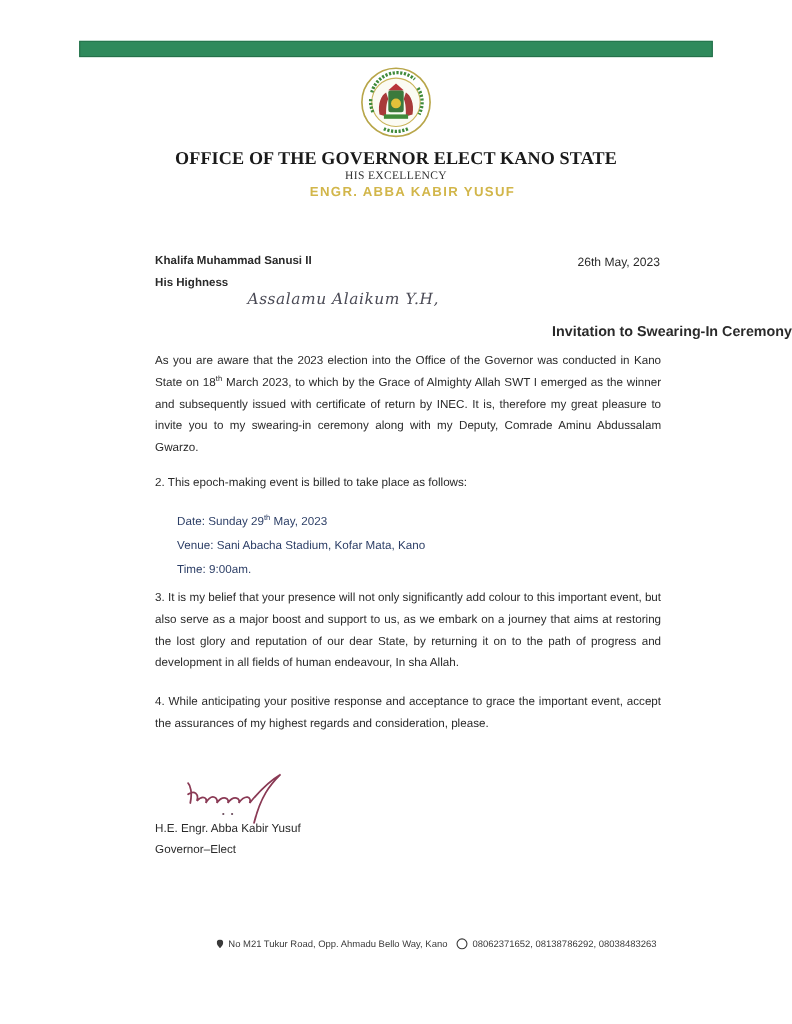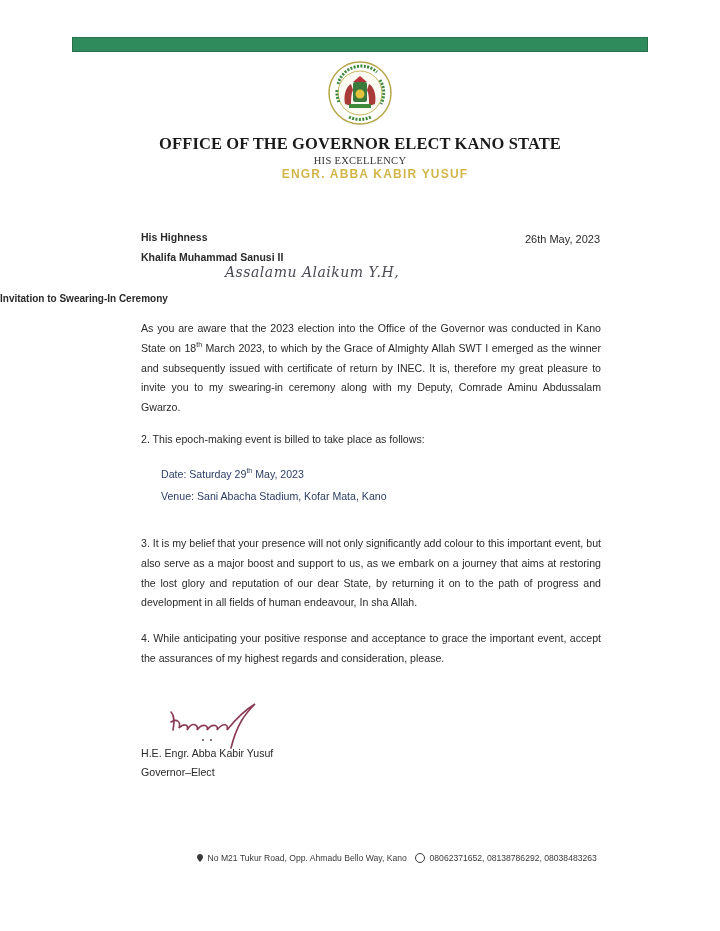--- a/index.html
+++ b/index.html
@@ -84,22 +84,22 @@
     left: 225px; top: 264px;
     font-family: "DejaVu Serif", serif;
     font-style: italic;
     font-size: 14px;
     color: #4a4a55;
     letter-spacing: 0.5px;
   }
   .subject {
     position: absolute;
     left: 0; width: 720px; top: 293px;
-    text-align: left;
-    font-size: 10px;
+    text-align: right;
+    font-size: 13px;
     font-weight: bold;
     color: #2a2a2a;
   }
   .para {
     position: absolute;
     left: 141px;
     width: 460px;
     font-size: 10.6px;
     line-height: 19.8px;
     color: #2a2a2a;
@@ -185,35 +185,36 @@
     <rect x="22" y="44" width="22" height="4" fill="#3f8a3a"></rect>
   </svg>
 
   <div class="letterhead-title">OFFICE OF THE GOVERNOR ELECT KANO STATE</div>
   <div class="letterhead-sub">HIS EXCELLENCY</div>
   <div class="letterhead-name">ENGR. ABBA KABIR YUSUF</div>
 
   <div class="date">26th May, 2023</div>
 
   <div class="recipient">
+    <div>Khalifa Muhammad Sanusi II</div>
     <div>His Highness</div>
-    <div>Khalifa Muhammad Sanusi II</div>
   </div>
 
   <div class="salutation">Assalamu Alaikum Y.H,</div>
 
   <div class="subject">Invitation to Swearing-In Ceremony</div>
 
   <div class="para p1"><span>As you are aware that the 2023 election into the Office of the Governor was conducted in Kano State on 18</span><sup>th</sup><span> March 2023, to which by the Grace of Almighty Allah SWT I emerged as the winner and subsequently issued with certificate of return by INEC. It is, therefore my great pleasure to invite you to my swearing-in ceremony along with my Deputy, Comrade Aminu Abdussalam Gwarzo.</span></div>
 
   <div class="para p2">2. This epoch-making event is billed to take place as follows:</div>
 
   <div class="event-block">
-    <div><span>Date: Saturday 29</span><sup>th</sup><span> May, 2023</span></div>
+    <div><span>Date: Sunday 29</span><sup>th</sup><span> May, 2023</span></div>
     <div>Venue: Sani Abacha Stadium, Kofar Mata, Kano</div>
+    <div>Time: 9:00am.</div>
   </div>
 
   <div class="para p3">3. It is my belief that your presence will not only significantly add colour to this important event, but also serve as a major boost and support to us, as we embark on a journey that aims at restoring the lost glory and reputation of our dear State, by returning it on to the path of progress and development in all fields of human endeavour, In sha Allah.</div>
 
   <div class="para p4">4. While anticipating your positive response and acceptance to grace the important event, accept the assurances of my highest regards and consideration, please.</div>
 
   <svg class="signature" viewBox="0 0 100 50">
     <path d="M8 30 C 10 20, 8 14, 6 12 M6 22 C 12 18, 16 22, 14 28 C 20 22, 24 26, 22 30 C 28 20, 34 26, 32 30 C 38 22, 44 26, 42 30 C 48 22, 54 26, 52 30 C 58 22, 64 24, 62 30 C 70 20, 80 10, 90 4 C 80 14, 72 24, 66 48" fill="none" stroke="#8a3a55" stroke-width="1.6" stroke-linecap="round"></path>
     <circle cx="38" cy="40" r="1" fill="#6a4a5a"></circle>
     <circle cx="46" cy="40" r="1" fill="#6a4a5a"></circle>

